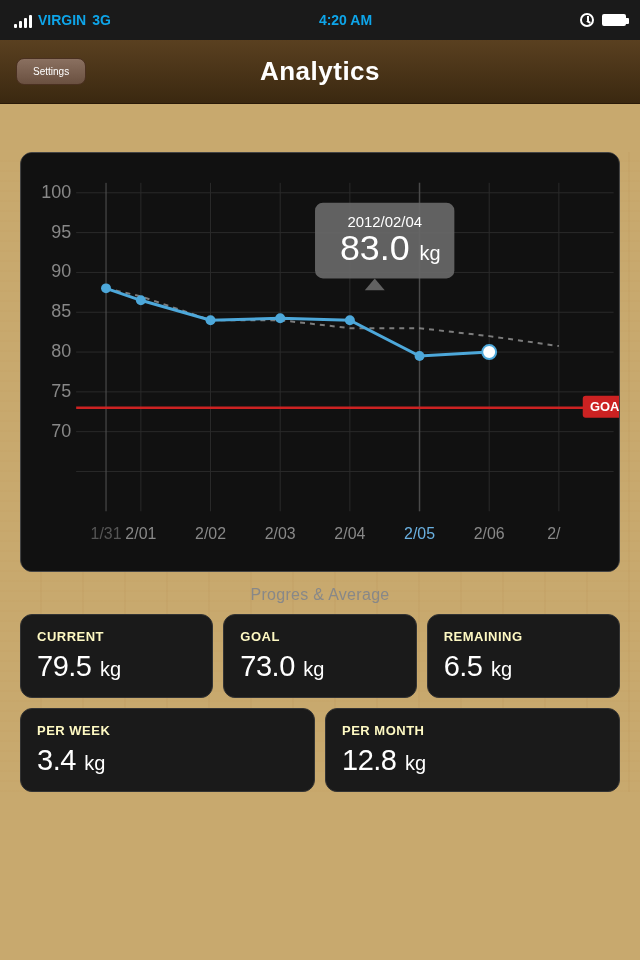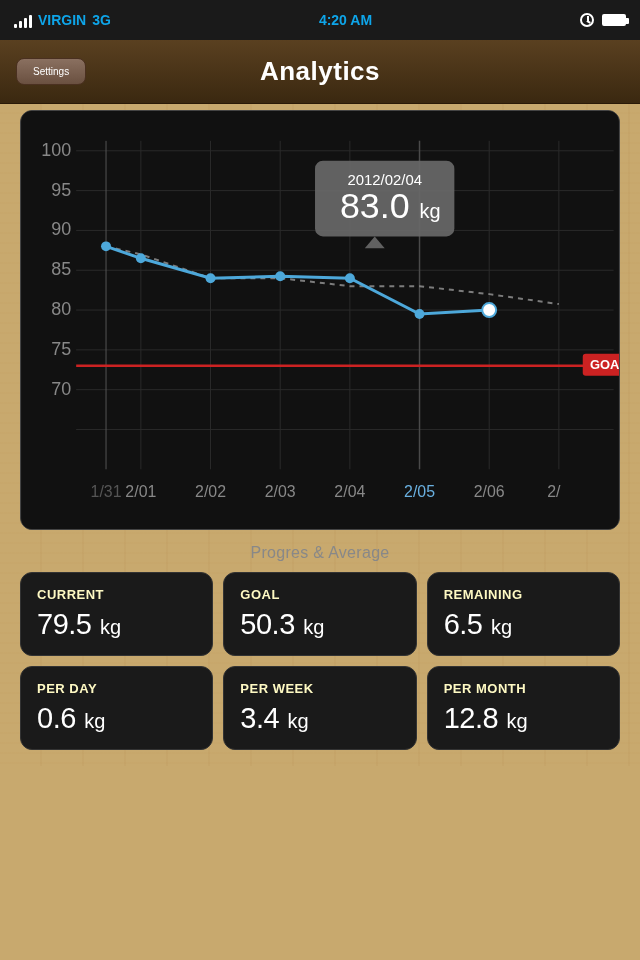--- a/index.html
+++ b/index.html
@@ -105,21 +105,22 @@
           rgba(150, 90, 30, 0.05) 40px,
           rgba(150, 90, 30, 0.05) 42px
         ),
         repeating-linear-gradient(
           180deg,
           transparent,
           transparent 8px,
           rgba(180, 120, 50, 0.04) 8px,
           rgba(180, 120, 50, 0.04) 10px
         );
-      padding: 6px 20px;
+      padding: 0 20px;
+      margin-top: 48px;
     }
 
     
     .chart-container {
       background: #1a1a1a;
       border-radius: 12px;
       border: 1px solid #444;
       overflow: hidden;
       height: 420px;
       position: relative;
@@ -285,42 +286,35 @@
     <div class="stat-card">
       <div class="stat-label">CURRENT</div>
       <div>
         <span class="stat-value">79.5</span>
         <span class="stat-unit">kg</span>
       </div>
     </div>
     <div class="stat-card">
       <div class="stat-label">GOAL</div>
       <div>
-        <span class="stat-value">50.3</span>
+        <span class="stat-value">73.0</span>
         <span class="stat-unit">kg</span>
       </div>
     </div>
     <div class="stat-card">
       <div class="stat-label">REMAINING</div>
       <div>
         <span class="stat-value">6.5</span>
         <span class="stat-unit">kg</span>
       </div>
     </div>
   </div>
 
   <div class="stats-row">
     <div class="stat-card">
-      <div class="stat-label">PER DAY</div>
-      <div>
-        <span class="stat-value">0.6</span>
-        <span class="stat-unit">kg</span>
-      </div>
-    </div>
-    <div class="stat-card">
       <div class="stat-label">PER WEEK</div>
       <div>
         <span class="stat-value">3.4</span>
         <span class="stat-unit">kg</span>
       </div>
     </div>
     <div class="stat-card">
       <div class="stat-label">PER MONTH</div>
       <div>
         <span class="stat-value">12.8</span>

